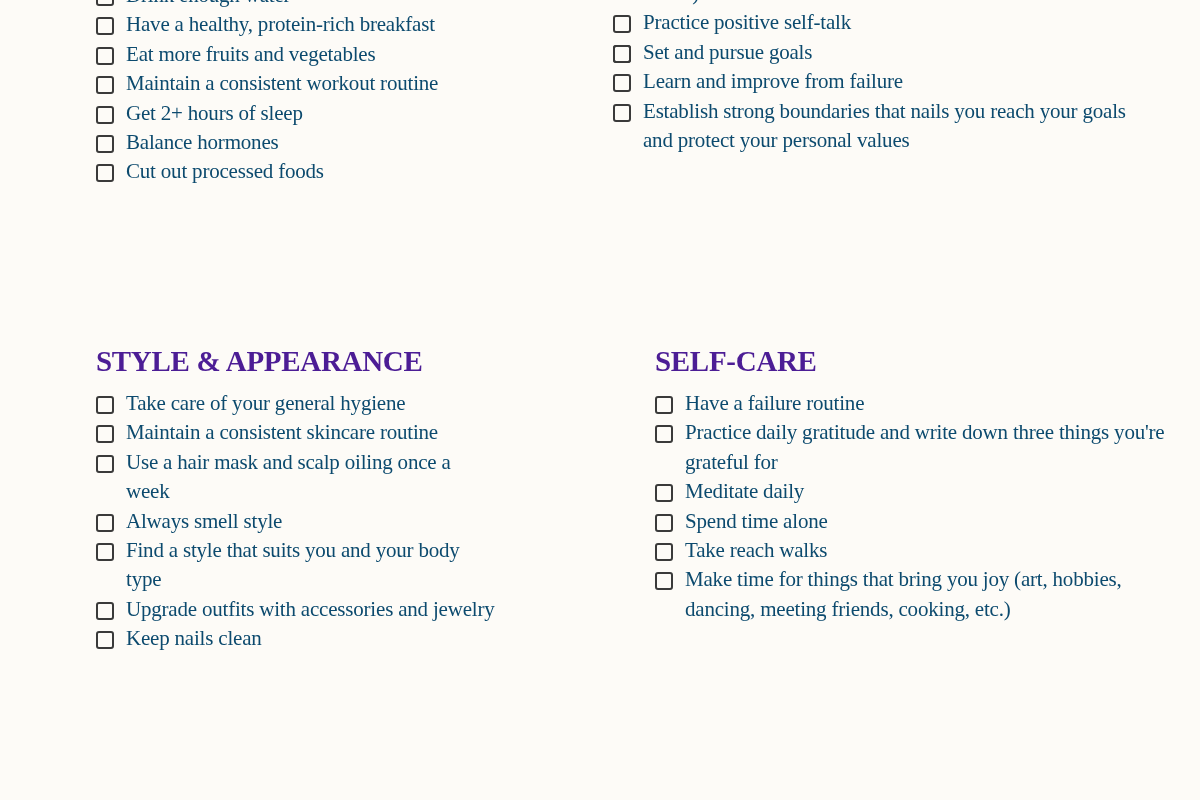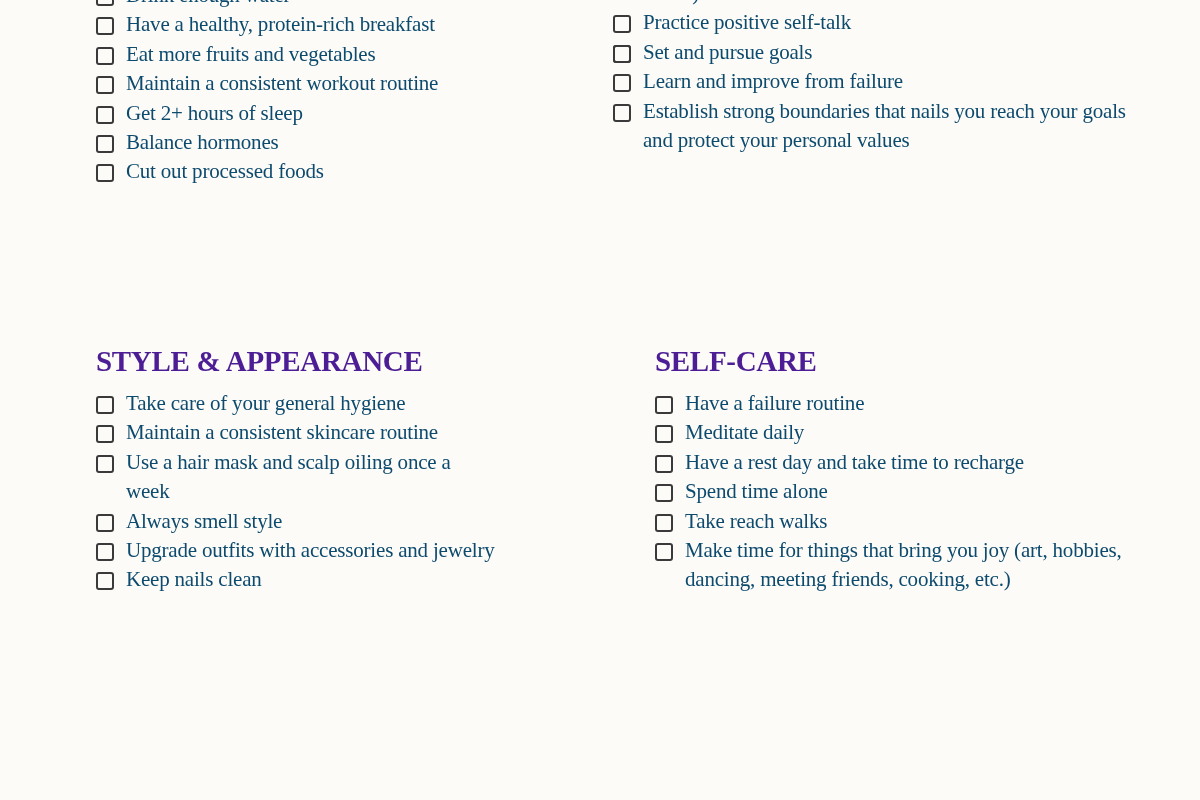--- a/index.html
+++ b/index.html
@@ -130,43 +130,47 @@
     <li>
       <span class="checkbox"></span>
       <span>Use a hair mask and scalp oiling once a week</span>
     </li>
     <li>
       <span class="checkbox"></span>
       <span>Always smell style</span>
     </li>
     <li>
       <span class="checkbox"></span>
+      <span>Find a style that suits you and your body type</span>
+    </li>
+    <li>
+      <span class="checkbox"></span>
       <span>Upgrade outfits with accessories and jewelry</span>
     </li>
     <li>
       <span class="checkbox"></span>
       <span>Keep nails clean</span>
     </li>
   </ul>
 </div>
 
 <div class="col" style="left:649px; top:343px; width:530px;margin-left:6px;">
   <h2 class="section-title">SELF-CARE</h2>
   <ul class="checklist">
     <li>
       <span class="checkbox"></span>
       <span>Have a failure routine</span>
     </li>
     <li>
       <span class="checkbox"></span>
-      <span>Meditate daily</span>
+      <span>Practice daily gratitude and write down three things you're grateful for</span>
     </li>
     <li>
       <span class="checkbox"></span>
-      <span>Have a rest day and take time to recharge</span>
+      <span>Meditate daily</span>
     </li>
     <li>
       <span class="checkbox"></span>
       <span>Spend time alone</span>
     </li>
     <li>
       <span class="checkbox"></span>
       <span>Take reach walks</span>
     </li>
     <li>

